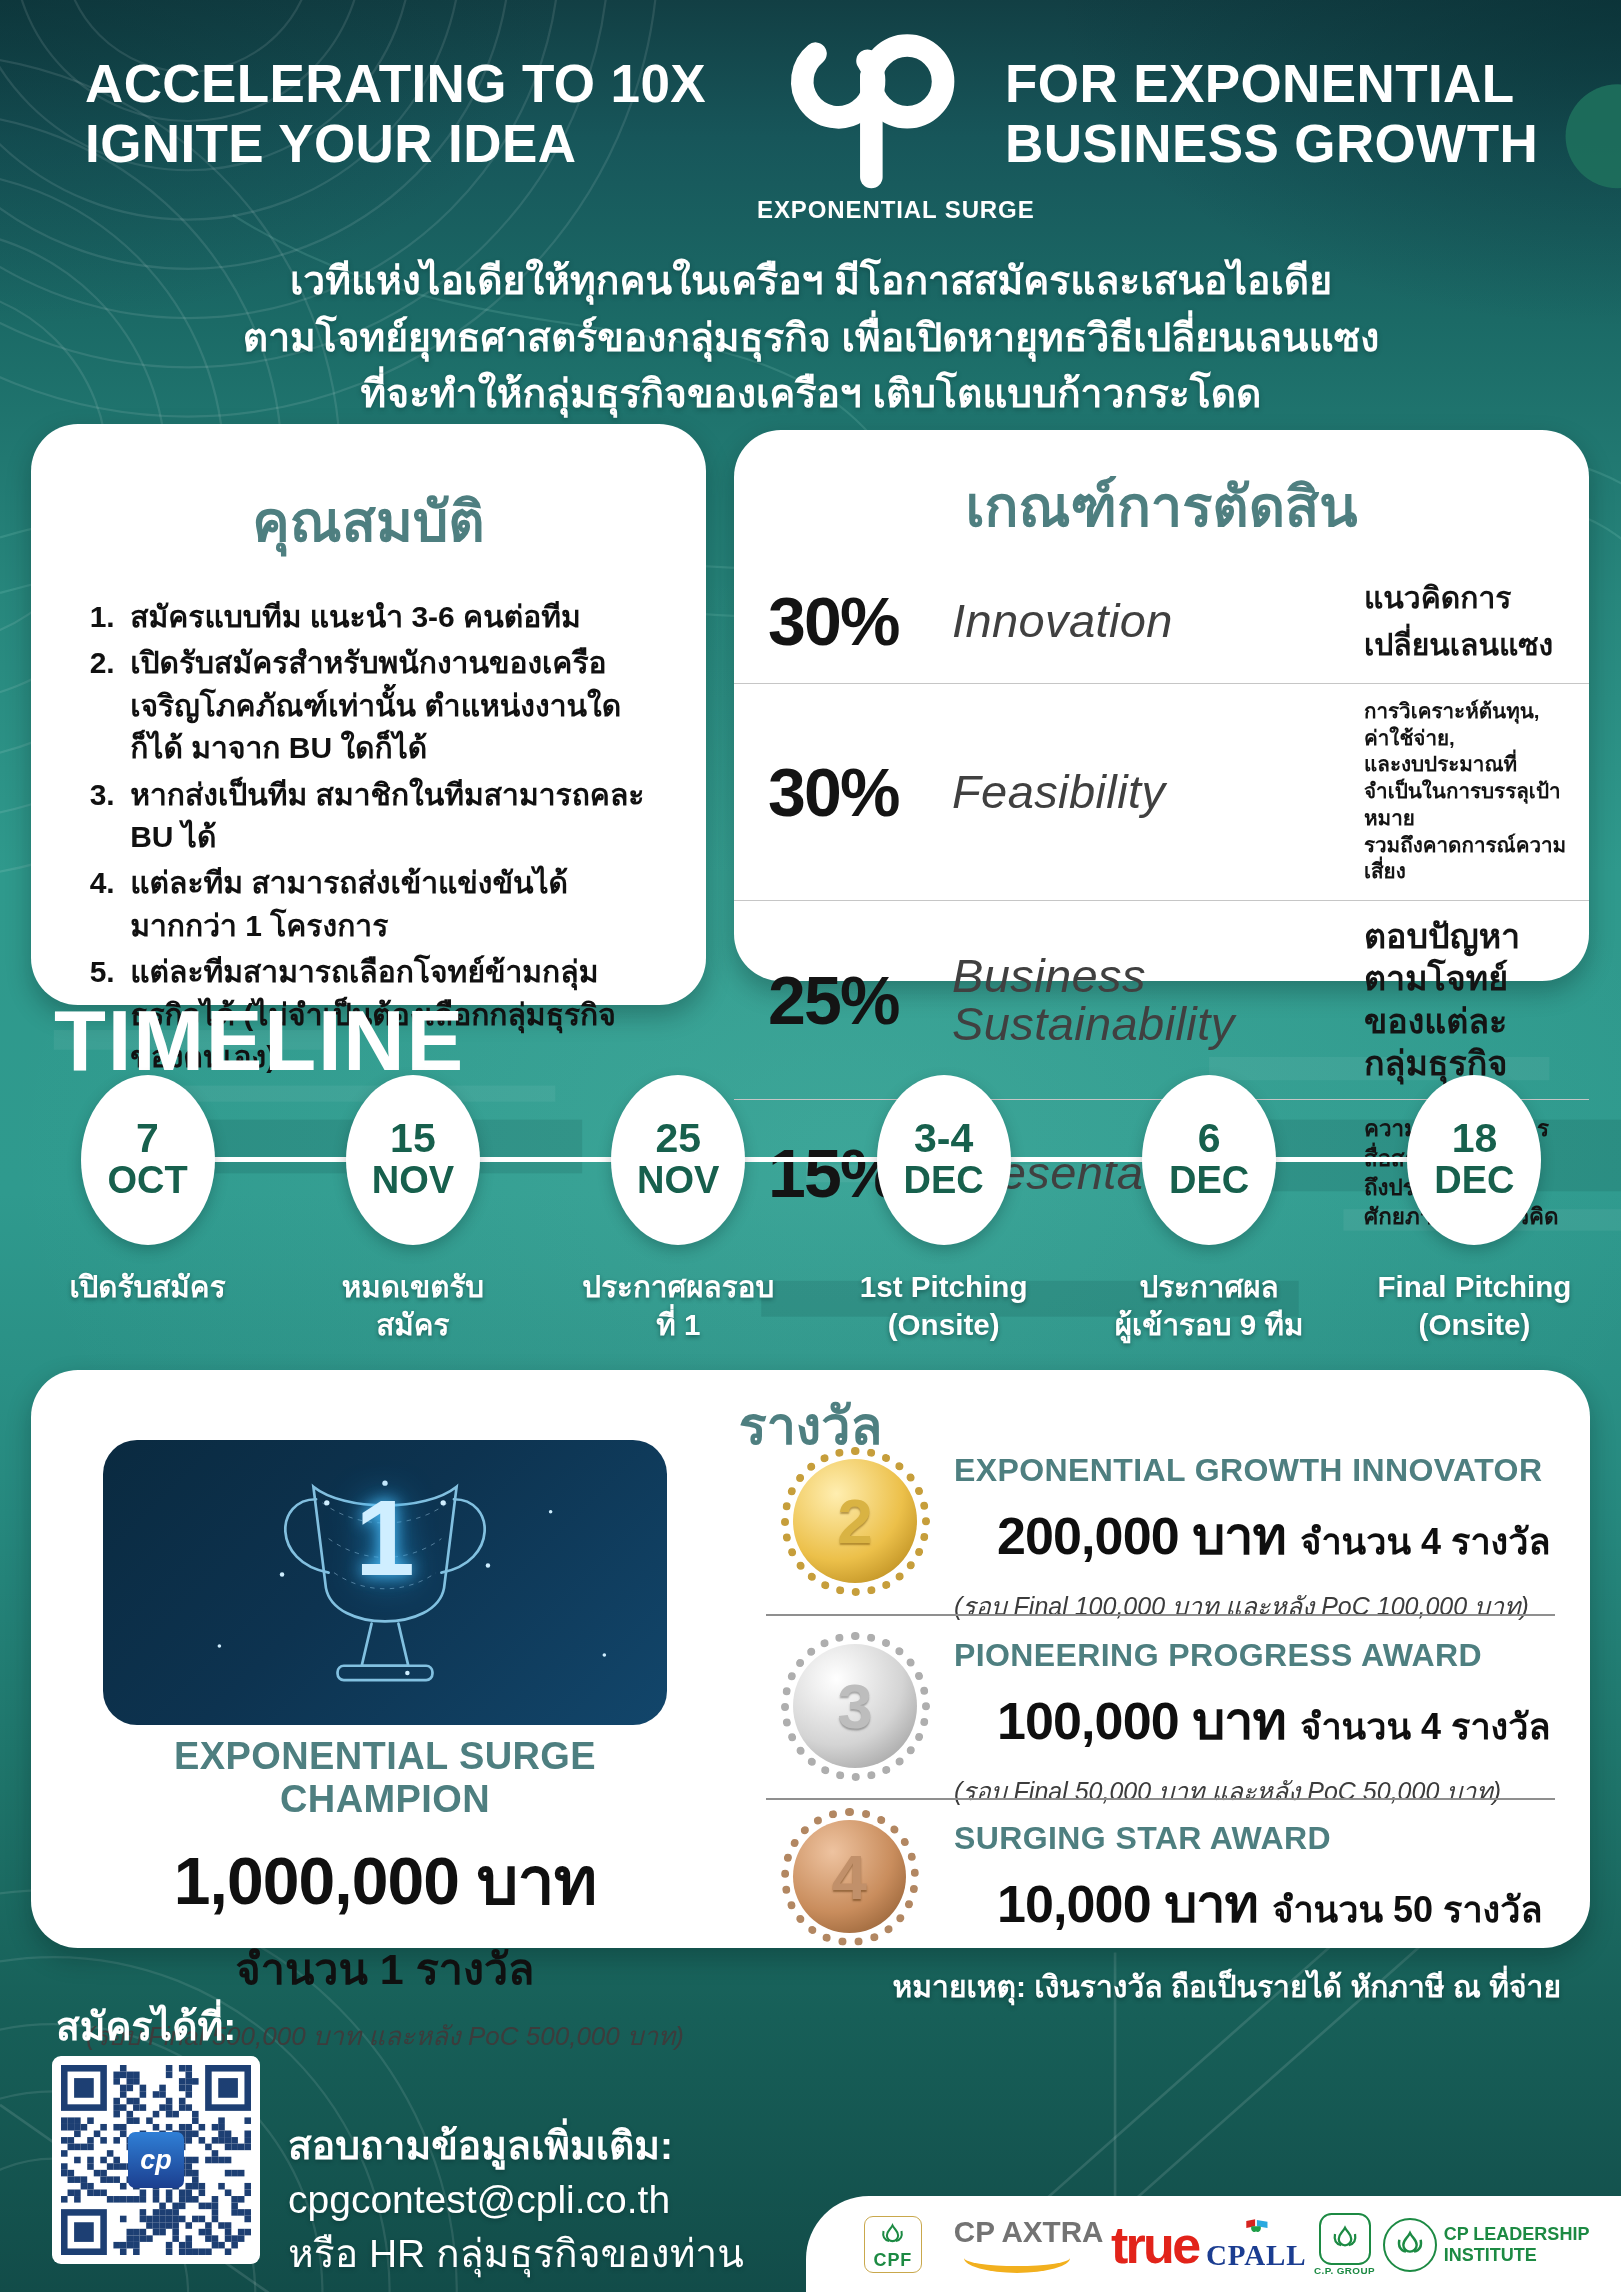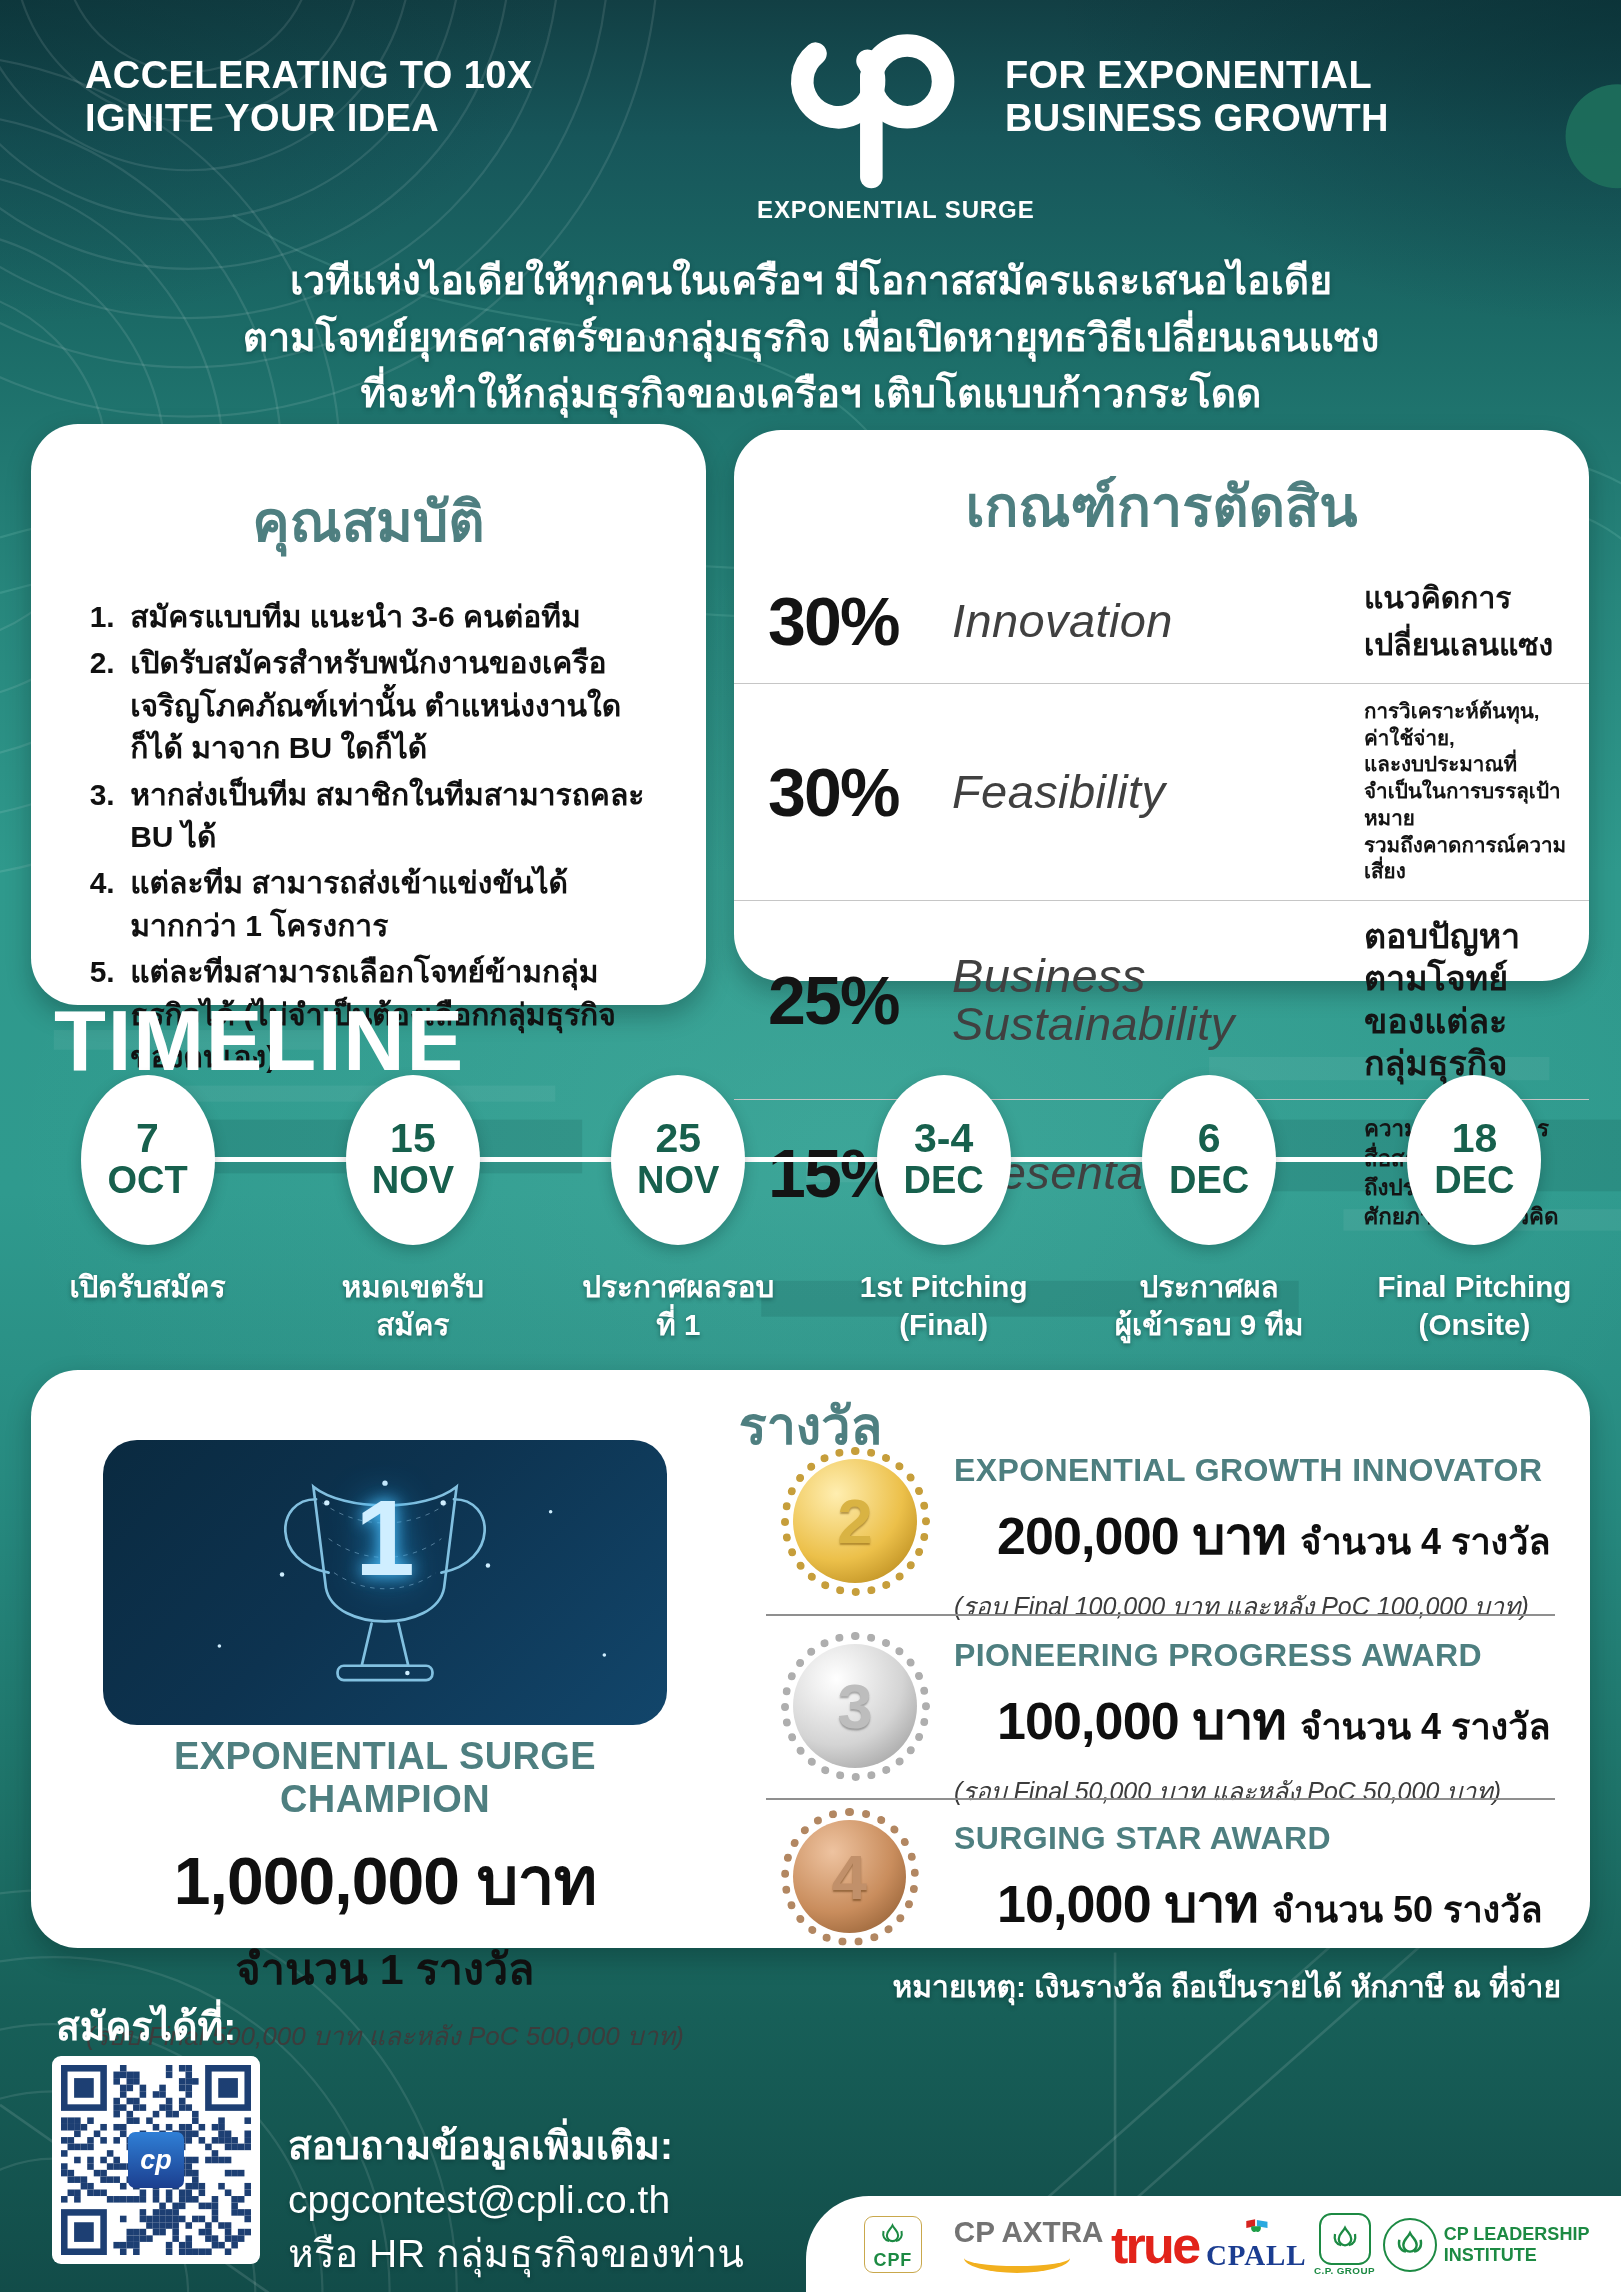--- a/index.html
+++ b/index.html
@@ -9,21 +9,21 @@
     background:
       radial-gradient(806px 466px at 100% 0%, rgba(8,45,50,.60), transparent 70%),
       radial-gradient(806px 466px at 0% 0%, rgba(8,45,50,.45), transparent 70%),
       radial-gradient(1164px 806px at 52% 50%, rgba(130,225,205,.16), transparent 72%),
       linear-gradient(180deg,#123f44 0%,#17565a 6%,#1b6a66 14%,#27867c 26%,#2f998c 38%,#2f9a8e 52%,#26887e 66%,#1e7369 78%,#175f58 88%,#124c49 100%);
   }
   .bg-decor{position:absolute;inset:0;z-index:0;}
   .z{position:absolute;z-index:2;}
 
   
-  .hdr-title{font-weight:900;font-size:38px;line-height:1.13;letter-spacing:0.4px;color:#fff;}
+  .hdr-title{font-weight:900;font-size:53px;line-height:1.13;letter-spacing:0.4px;color:#fff;}
   .hdr-left{left:85px;top:54px;width:806px;}
   .hdr-right{left:1005px;top:54px;width:591px;}
   .logo-wrap{left:757px;top:23px;width:233px;text-align:center;}
   .logo-sub{font-weight:800;font-size:24px;letter-spacing:0.9px;margin-top:3.6px;white-space:nowrap;}
 
   
   .intro{left:0;right:0;top:253px;text-align:center;font-size:39px;font-weight:600;line-height:1.45;
          text-shadow:0 1.8px 5.4px rgba(0,40,40,.35);}
 
   
@@ -267,21 +267,21 @@
           <div class="tl-month">NOV</div>
         </div>
         <div class="tl-label">ประกาศผลรอบที่ 1</div>
       </div>
       <div class="tl-col">
         <div class="tl-circle">
           <div class="tl-day">3-4</div>
           <div class="tl-month">DEC</div>
         </div>
         <div class="tl-label">1st Pitching
-(Final)</div>
+(Onsite)</div>
       </div>
       <div class="tl-col">
         <div class="tl-circle">
           <div class="tl-day">6</div>
           <div class="tl-month">DEC</div>
         </div>
         <div class="tl-label">ประกาศผล
 ผู้เข้ารอบ 9 ทีม</div>
       </div>
       <div class="tl-col">

